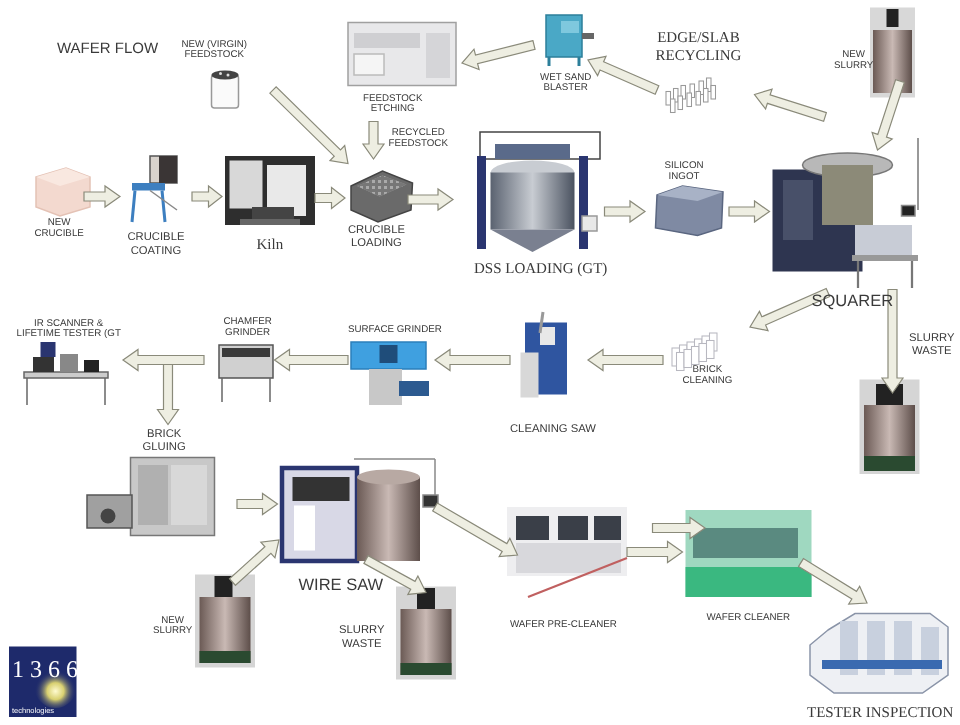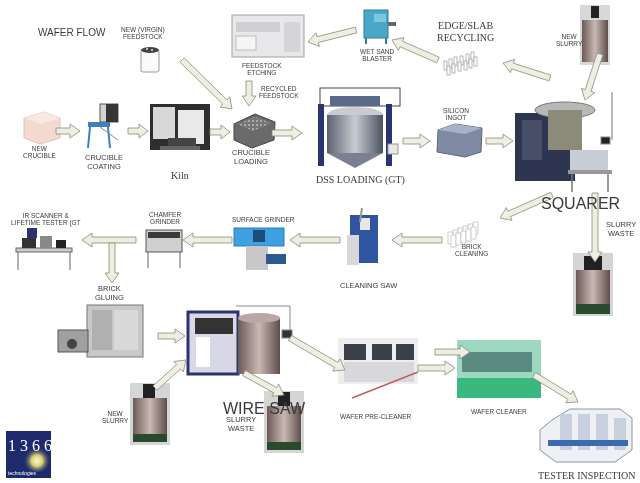--- a/index.html
+++ b/index.html
@@ -3,21 +3,21 @@
 <meta charset="utf-8">
 <style>
   html, body { margin:0; padding:0; background:#ffffff; }
   body { width:640px; height:483px; position:relative; overflow:hidden;
          font-family:"Liberation Sans", sans-serif; color:#333; }
   #canvas { position:absolute; left:0; top:0; width:640px; height:483px; }
   .lbl { position:absolute; text-align:center; line-height:1.15; color:#3a3a3a; white-space:nowrap; }
   .xs { font-size:6.5px; }
   .sm { font-size:7.5px; }
   .md { font-size:10px;font-family:Liberation Serif, serif; }
-  .lg { font-size:16px; }
+  .lg { font-size:11px; }
   .title { font-size:10px; }
 </style>
 </head>
 <body>
 
 <svg id="canvas" viewBox="0 0 640 483" xmlns="http://www.w3.org/2000/svg">
   <defs>
     <linearGradient id="steel" x1="0" x2="1">
       <stop offset="0" stop-color="#6b5a55"></stop>
       <stop offset="0.5" stop-color="#c9b9b4"></stop>
@@ -287,30 +287,30 @@
 
 <div class="lbl title" style="left:38px;top:27px;text-align:center;">WAFER FLOW</div>
 <div class="lbl xs" style="left:121px;top:26px;">NEW (VIRGIN)<br>FEEDSTOCK</div>
 <div class="lbl xs" style="left:242px;top:62px;">FEEDSTOCK<br>ETCHING</div>
 <div class="lbl xs" style="left:360px;top:48px;">WET SAND<br>BLASTER</div>
 <div class="lbl md" style="left:437px;top:20px;">EDGE/SLAB<br>RECYCLING</div>
 <div class="lbl xs" style="left:556px;top:33px;">NEW<br>SLURRY</div>
 <div class="lbl xs" style="left:259px;top:85px;">RECYCLED<br>FEEDSTOCK</div>
 <div class="lbl xs" style="left:23px;top:145px;">NEW<br>CRUCIBLE</div>
 <div class="lbl sm" style="left:85px;top:154px;">CRUCIBLE<br>COATING</div>
-<div class="lbl md" style="left:171px;top:170px;">Kiln</div>
+<div class="lbl md" style="left:171px;top:158px;">Kiln</div>
 <div class="lbl sm" style="left:232px;top:149px;">CRUCIBLE<br>LOADING</div>
 <div class="lbl md" style="left:316px;top:174px;">DSS LOADING (GT)</div>
 <div class="lbl xs" style="left:443px;top:107px;">SILICON<br>INGOT</div>
 <div class="lbl lg" style="left:541px;top:195px;">SQUARER</div>
 <div class="lbl sm" style="left:606px;top:221px;">SLURRY<br>WASTE</div>
 <div class="lbl xs" style="left:455px;top:243px;">BRICK<br>CLEANING</div>
 <div class="lbl sm" style="left:340px;top:282px;">CLEANING SAW</div>
 <div class="lbl xs" style="left:232px;top:216px;">SURFACE GRINDER</div>
 <div class="lbl xs" style="left:149px;top:211px;">CHAMFER<br>GRINDER</div>
 <div class="lbl xs" style="left:11px;top:212px;">IR SCANNER &amp;<br>LIFETIME TESTER (GT</div>
 <div class="lbl sm" style="left:95px;top:285px;">BRICK<br>GLUING</div>
-<div class="lbl lg" style="left:199px;top:400px;margin-left:24px;">WIRE SAW</div>
+<div class="lbl lg" style="left:199px;top:384px;">WIRE SAW</div>
 <div class="lbl xs" style="left:102px;top:410px;">NEW<br>SLURRY</div>
 <div class="lbl sm" style="left:226px;top:416px;">SLURRY<br>WASTE</div>
 <div class="lbl xs" style="left:340px;top:413px;">WAFER PRE-CLEANER</div>
 <div class="lbl xs" style="left:471px;top:408px;">WAFER CLEANER</div>
 <div class="lbl md" style="left:538px;top:470px;">TESTER INSPECTION</div>
 
 </body></html>

